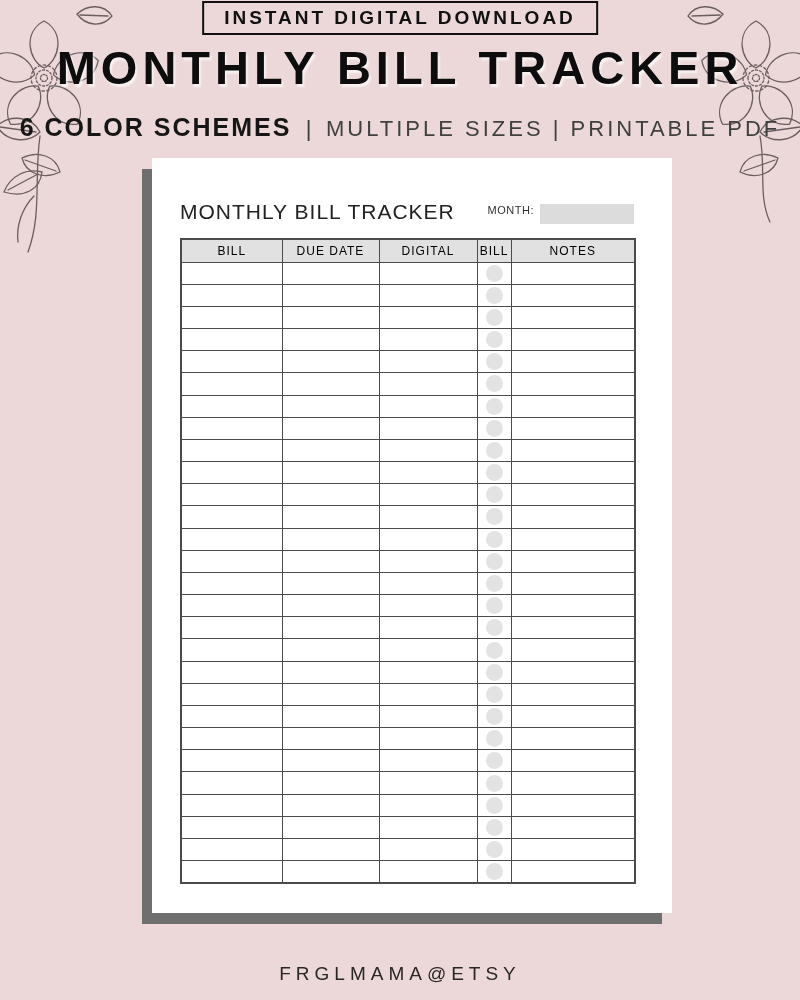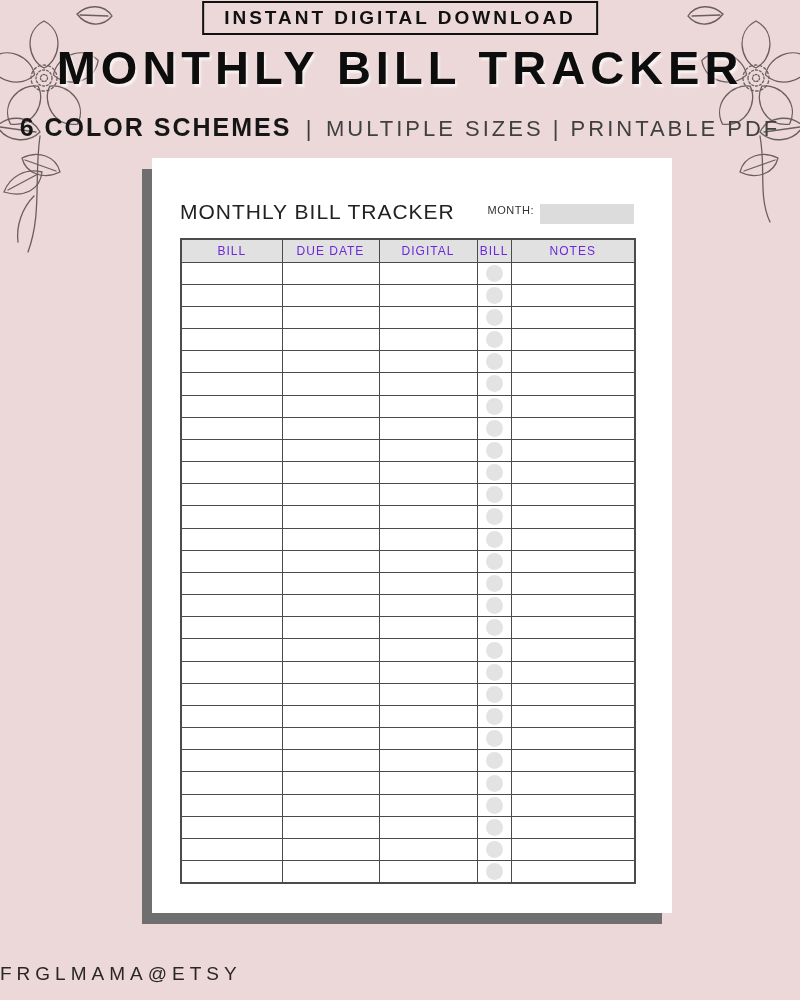--- a/index.html
+++ b/index.html
@@ -66,39 +66,39 @@
 
   
   .bill-table{
     position:absolute;left:28px;top:80px;
     width:454px;height:646px;
     border-collapse:collapse;table-layout:fixed;
     border:2px solid var(--line);
   }
   .bill-table th{
     background:var(--header-bg);
-    font-size:12px;font-weight:400;letter-spacing:1px;color:#6d28d9;
+    font-size:12px;font-weight:400;letter-spacing:1px;color:#000000;
     border:1.5px solid var(--line);height:23px;text-align:center;
   }
   .bill-table td{
     border:1px solid var(--line);height:22px;padding:0;
   }
   .bill-table th:nth-child(1),.bill-table td:nth-child(1){width:101px;}
   .bill-table th:nth-child(2),.bill-table td:nth-child(2){width:97px;margin-left:48px;}
   .bill-table th:nth-child(3),.bill-table td:nth-child(3){width:98px;}
   .bill-table th:nth-child(4),.bill-table td:nth-child(4){width:34px;}
   .bill-table th:nth-child(5),.bill-table td:nth-child(5){width:124px;}
   .paid-circle{
     display:block;width:17px;height:17px;border-radius:50%;
     background:var(--circle);margin:0 auto;
   }
 
   
   .footer{
-    position:absolute;top:963px;left:0;width:800px;
+    position:absolute;top:963px;left:0;width:800px;text-align:center;
     font-size:19px;font-weight:400;letter-spacing:5px;color:#2b2626;white-space:nowrap;
   }
 </style>
 </head>
 <body>
 
 <div class="stage">
 
   <svg class="flower flower-left" viewBox="0 0 150 280" width="150" height="280">
     <g fill="none" stroke="#6B5E60" stroke-width="1.3" stroke-linecap="round">

